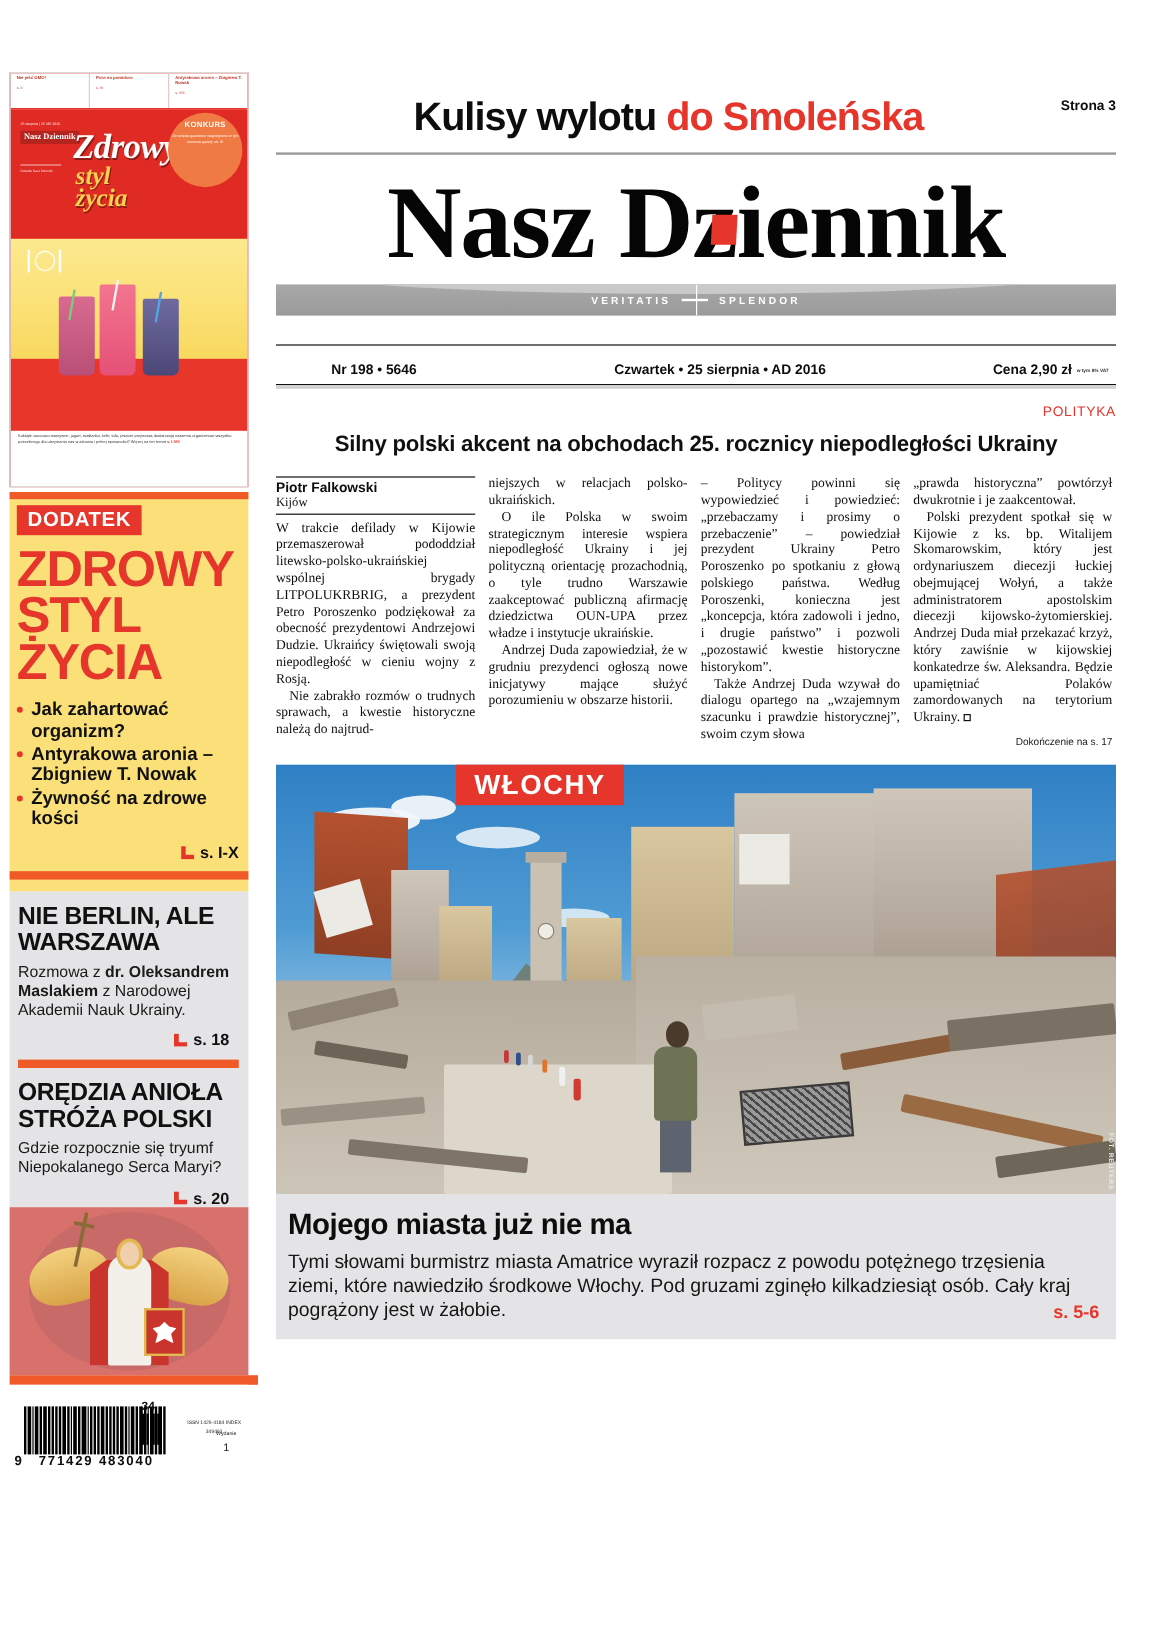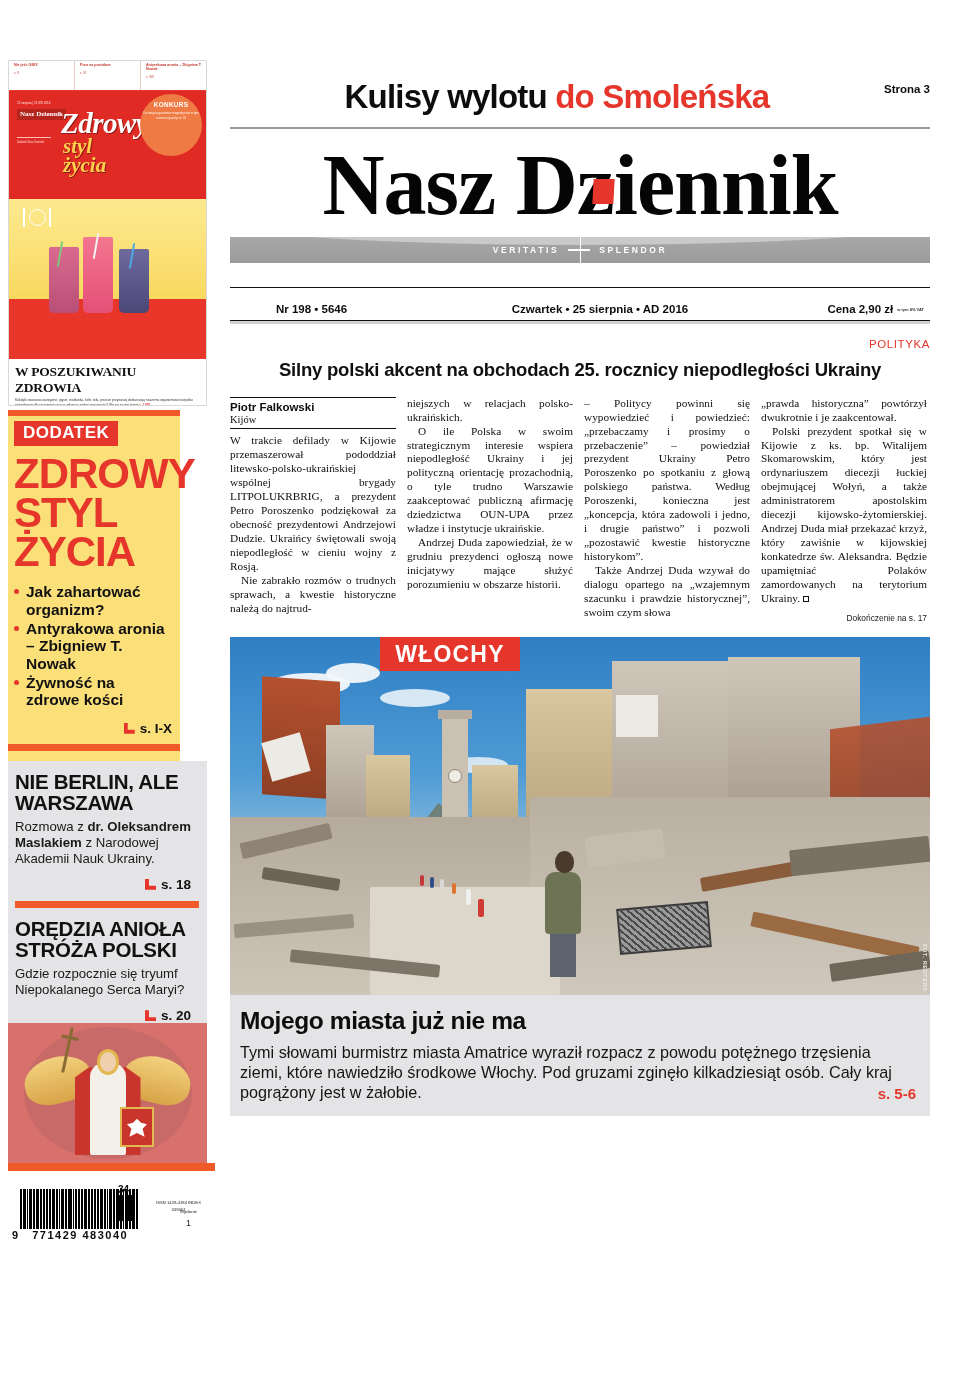--- a/index.html
+++ b/index.html
@@ -90,21 +90,21 @@
   .mag-white {
     position:absolute; left:0; bottom:0; width:199px; height:46px; background:#fff; z-index:5;
   }
   .mag-wpz { font-family:"Liberation Serif", serif; font-weight:bold; font-size:13.5px;
     color:#111; padding:5px 6px 0 6px; letter-spacing:-.2px; }
   .mag-wpz-sub { font-size:3.3px; color:#333; padding:2px 6px 0 6px; line-height:1.5; }
   .mag-wpz-sub i { color:#e02b24; font-style:normal; font-weight:bold; }
 
   
   .promo-yellow {
-    position:relative; width:172px; background:#fbe07a; padding:0 0 10px 0; margin-top:4px;
+    position:relative; width:199px; background:#fbe07a; padding:0 0 10px 0; margin-top:4px;
   }
   .promo-topstrip { height:6px; background:#f05a28; }
   .dodatek-tag {
     display:inline-block; background:#e6352b; color:#fff; font-weight:bold;
     font-size:17px; letter-spacing:.5px; padding:2px 9px 3px 9px; margin:5px 0 0 6px;
   }
   .zdrowy-big {
     font-weight:bold; font-size:42px; line-height:.93; color:#e6352b;
     padding:8px 0 0 6px; letter-spacing:-1px;
   }
@@ -355,21 +355,20 @@
         <div class="berry" style="left:28px; top:8px;  width:15px;height:15px;background:#d8344f;"></div>
         <div class="berry" style="left:46px; top:15px; width:8px; height:8px; background:#2e2748;"></div>
         <div class="berry" style="left:58px; top:12px; width:10px;height:10px;background:#4a2f55;"></div>
         <div class="berry" style="left:96px; top:9px;  width:13px;height:13px;background:#cf3a52;"></div>
         <div class="berry" style="left:112px;top:14px; width:10px;height:10px;background:#d2415c;"></div>
         <div class="berry" style="left:126px;top:10px; width:11px;height:11px;background:#33406b;"></div>
         <div class="berry" style="left:138px;top:16px; width:8px; height:8px; background:#2d3a63;"></div>
       </div>
 
       <div class="mag-white">
-        <div class="mag-wpz">W POSZUKIWANIU ZDROWIA</div>
         <div class="mag-wpz-sub">
           <span>Koktajle owocowo-warzywne, jogurt, maślanka, kefir, tofu, jeszcze przynoszą dostarczają naszemu organizmowi wszystko potrzebnego dla utrzymania nas w zdrowiu i pełnej sprawności? Więcej na ten temat</span>
           <i>s. I-VIII</i>
         </div>
       </div>
     </div>
 
     <div class="promo-yellow">
       <div class="promo-topstrip"></div>
       <div class="dodatek-tag">DODATEK</div>

